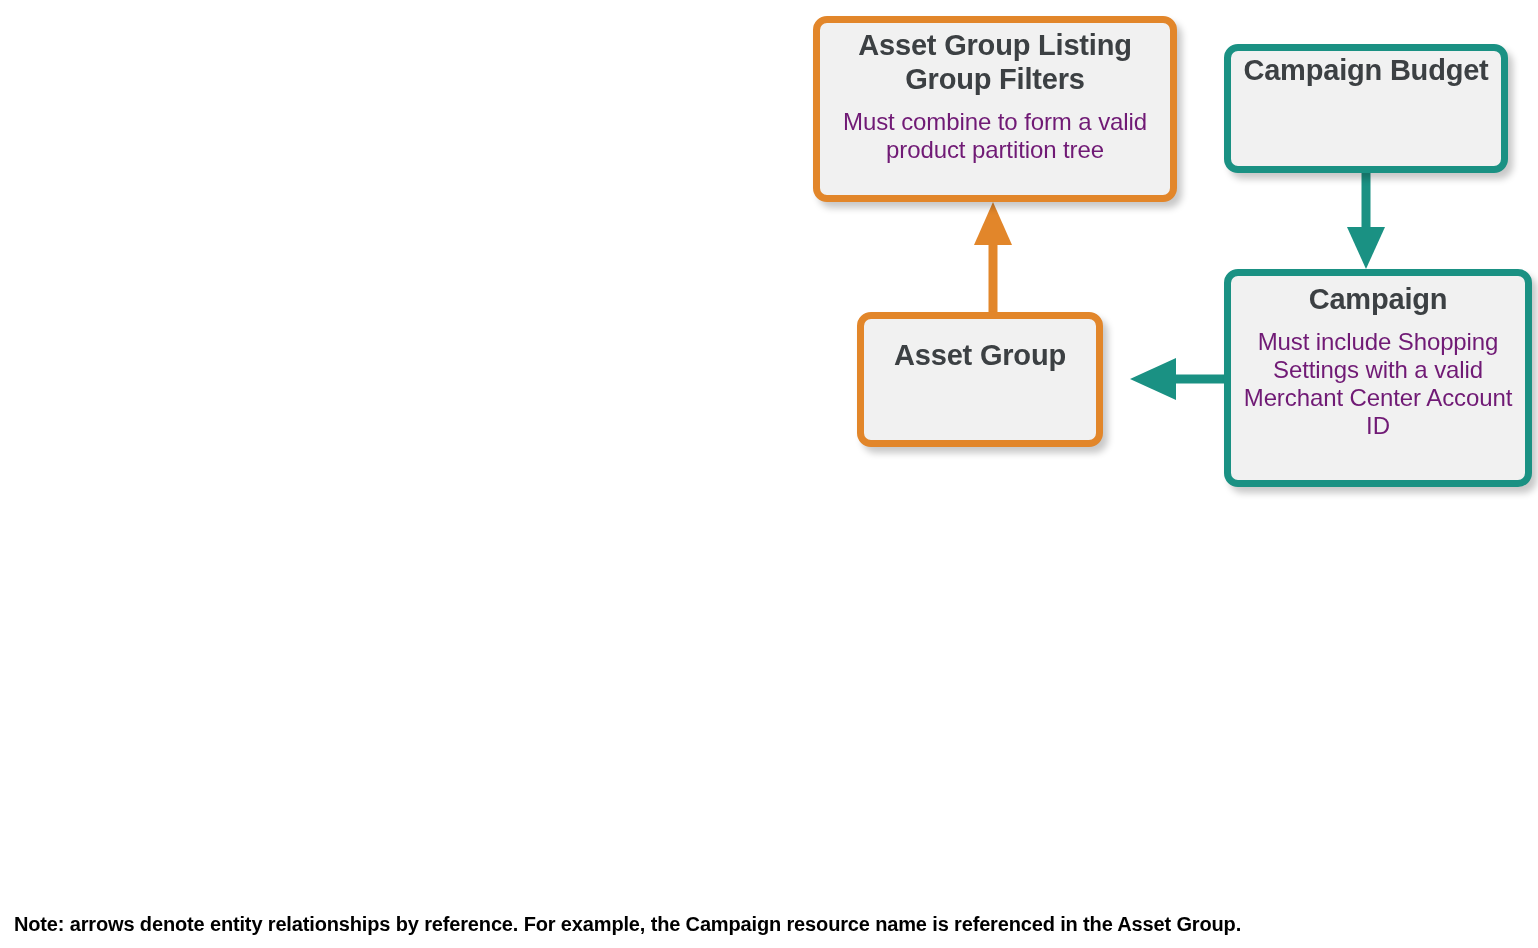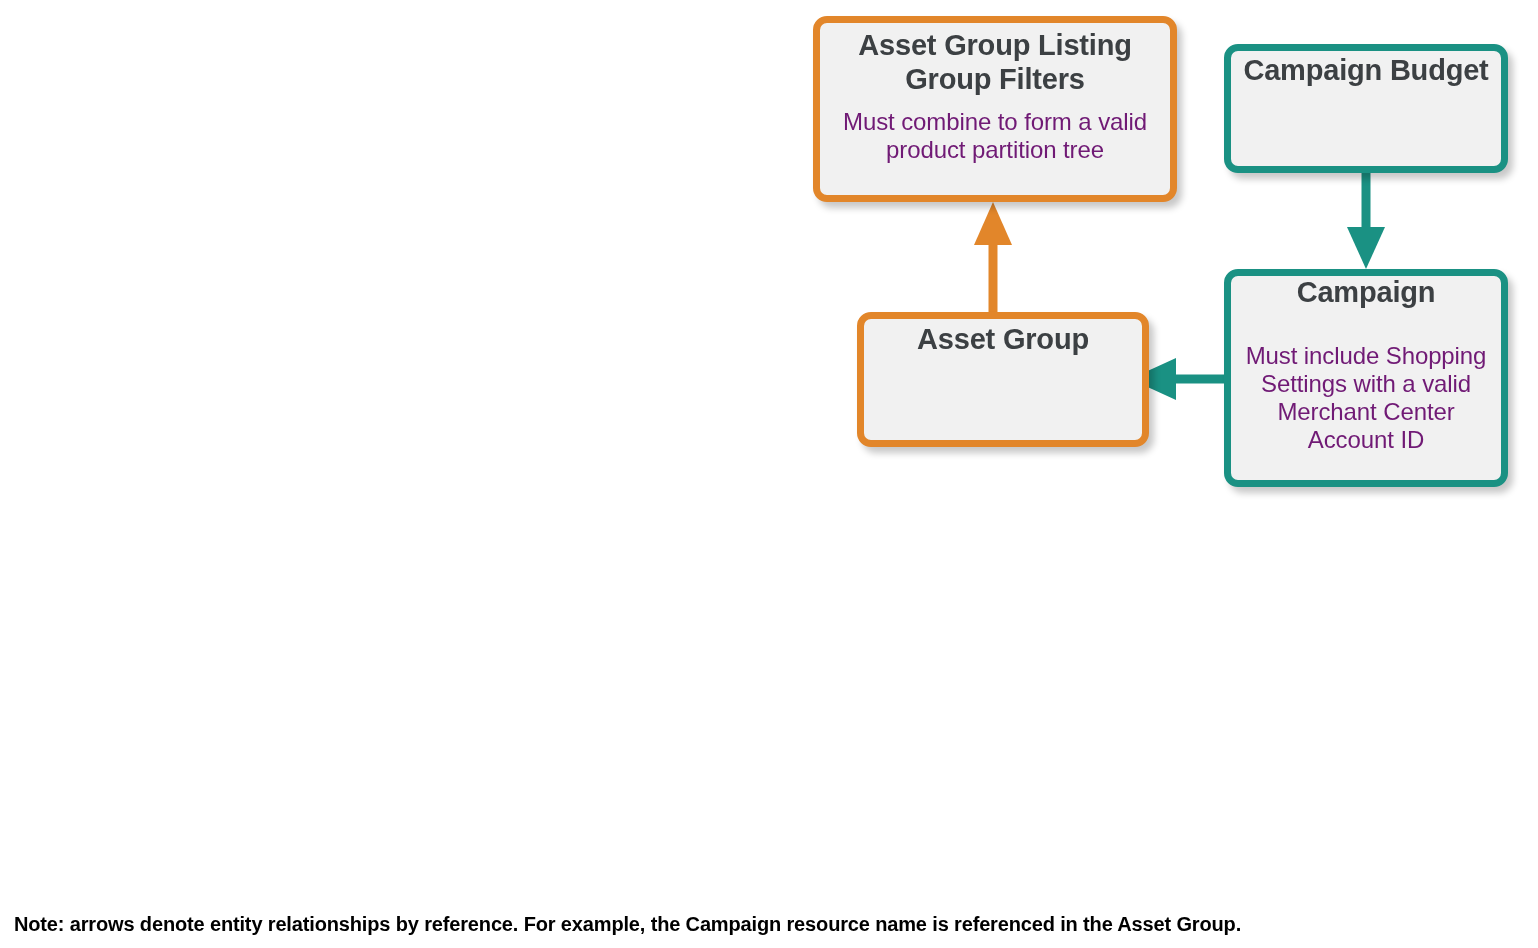--- a/index.html
+++ b/index.html
@@ -61,30 +61,29 @@
 
   #node-campaign-budget {
     left: 1224px; top: 44px;
     width: 284px; height: 129px;
     padding: 3px 12px;
   }
   #node-campaign-budget .title { font-size: 29px; }
 
   #node-asset-group {
     left: 857px;  top: 312px;
-    width: 292px; height: 135px;
-    padding: 4px 12px;
+    width: 246px; height: 135px;
+    padding: 20px 12px;
   }
   #node-asset-group .title { font-size: 29px; }
 
   #node-campaign {
     left: 1224px; top: 269px;
-    width: 284px; height: 218px;
-    padding: 0 10px 8px;
-    gap: 21px;
+    width: 308px; height: 218px;
+    padding: 7px 10px 8px;
   }
   #node-campaign .title    { font-size: 29px; }
   #node-campaign .subtitle { font-size: 24px; margin-top: 11px; }
 
   
   #connectors {
     position: absolute;
     left: 0; top: 0;
     width: 1538px;
     height: 948px;

